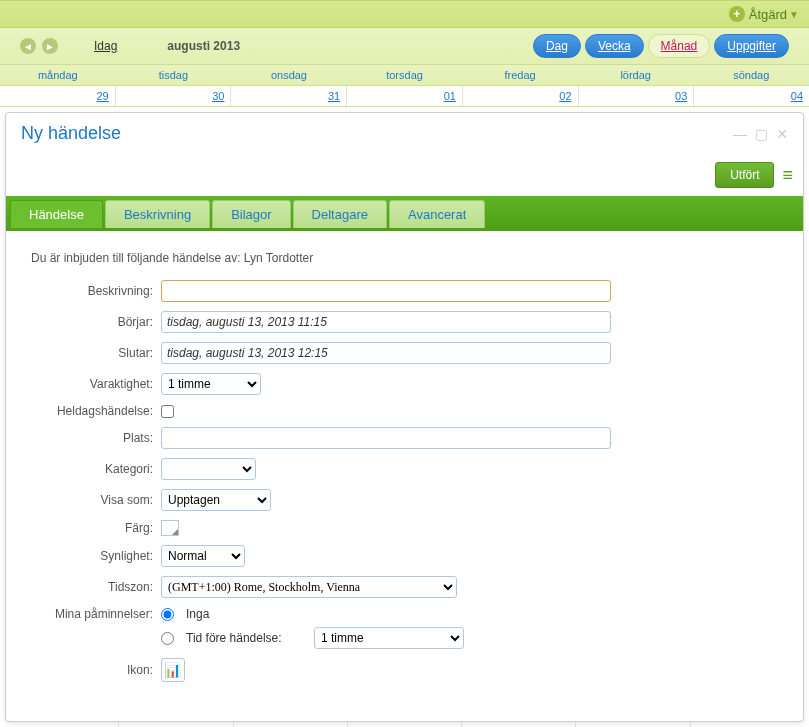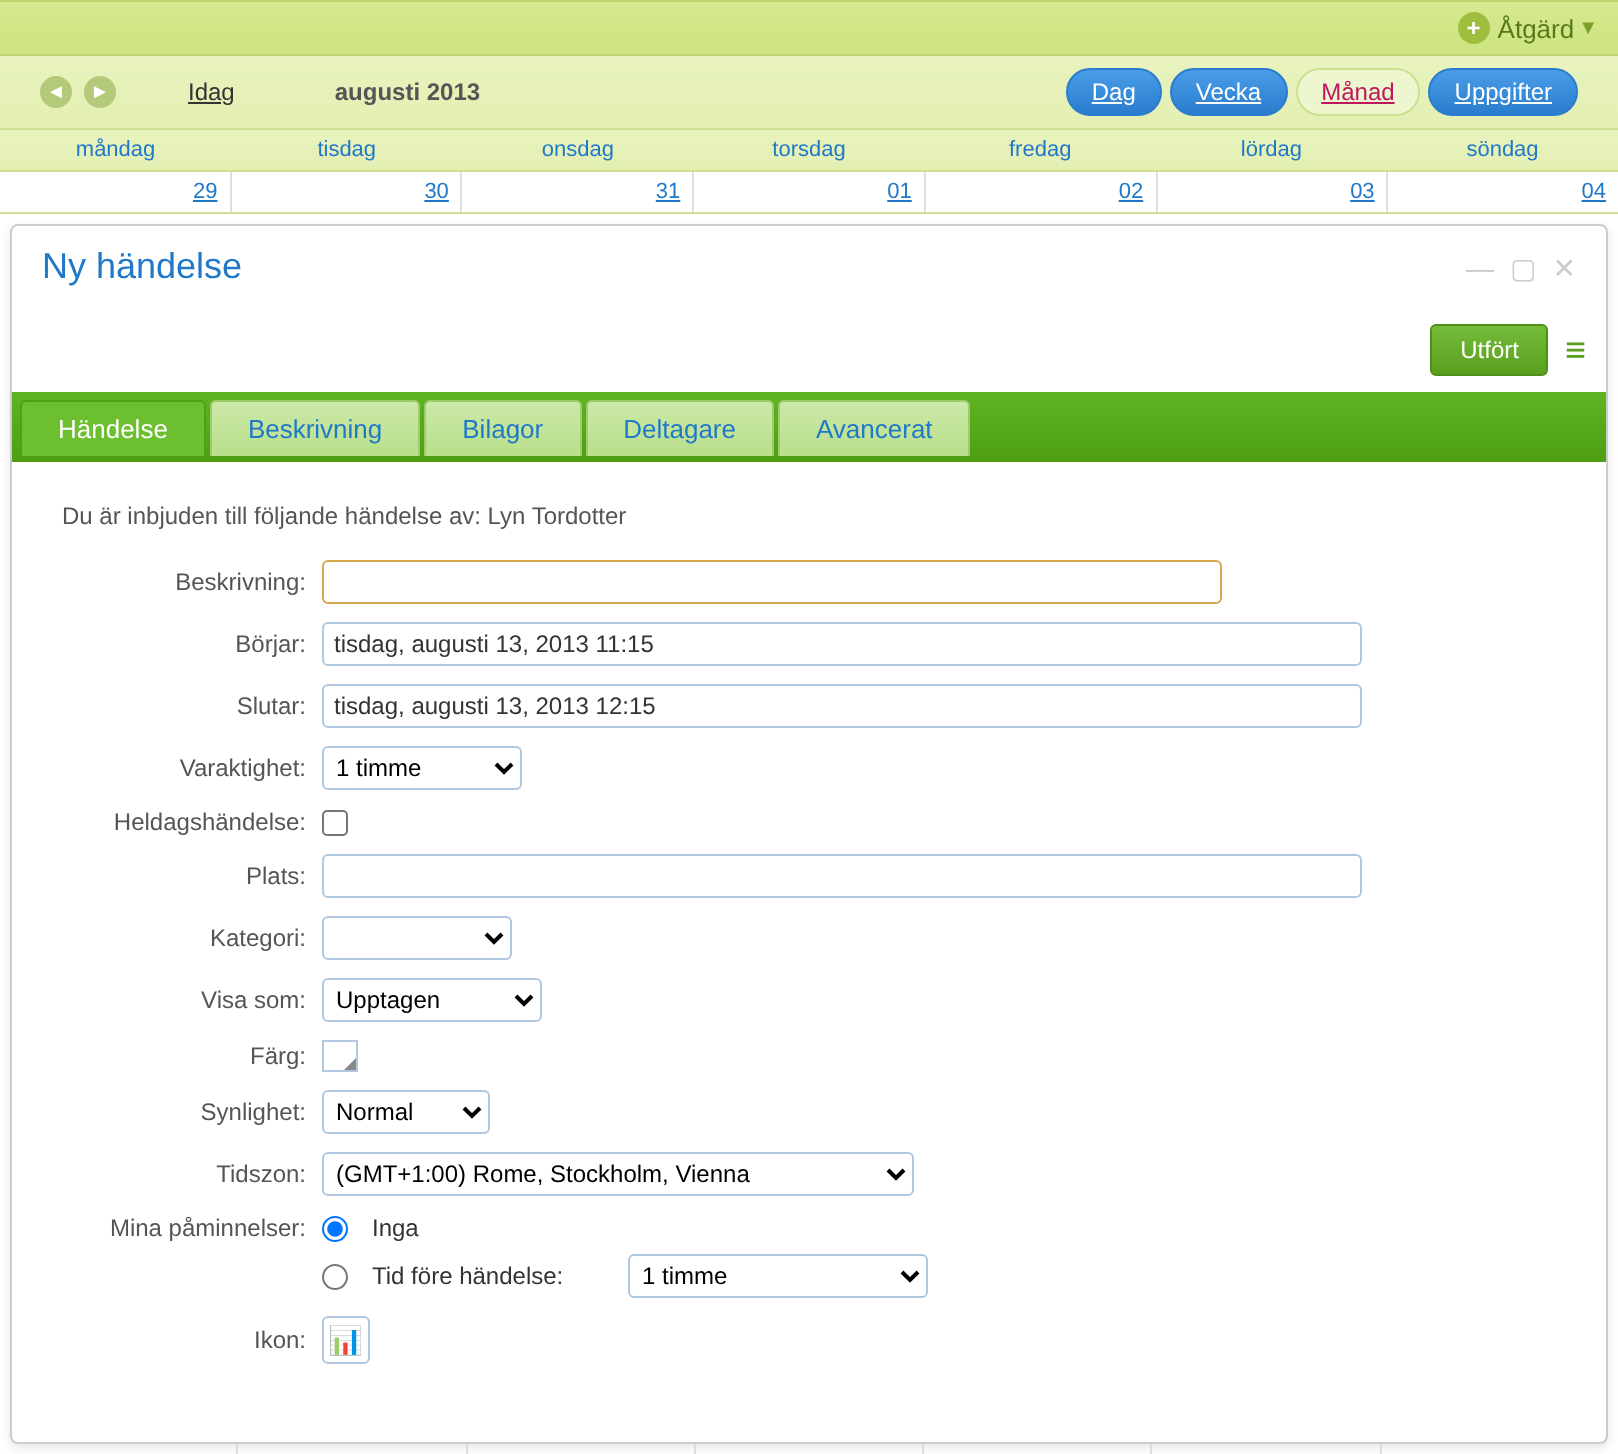--- a/index.html
+++ b/index.html
@@ -211,34 +211,34 @@
     color: #555;
   }
   .form-row input[type=text] {
     border: 1px solid #b0c8df;
     border-radius: 3px;
     padding: 3px 5px;
     font-size: 12px;
     color: #333;
     height: 22px;
   }
-  .form-row input.wide { width: 520px; }
+  .form-row input.wide { width: 450px; font-style: italic; }
   .form-row input.desc { border-color: #d5a84f; width: 450px; }
   .form-row select {
     border: 1px solid #b0c8df;
     border-radius: 3px;
     height: 22px;
     font-size: 12px;
     padding: 1px 2px;
     background: #fff;
   }
   .sel-short { width: 100px; }
   .sel-med { width: 95px; }
   .sel-vis { width: 84px; }
-  .sel-tz { width: 296px; }
+  .sel-tz { width: 296px; font-family: Liberation Serif, serif; }
   .sel-remind { width: 150px; }
   .color-swatch {
     width: 18px; height: 16px;
     border: 1px solid #b0c8df;
     background: #fff;
     position: relative;
     display: inline-block;
   }
   .color-swatch::after {
     content: '';

